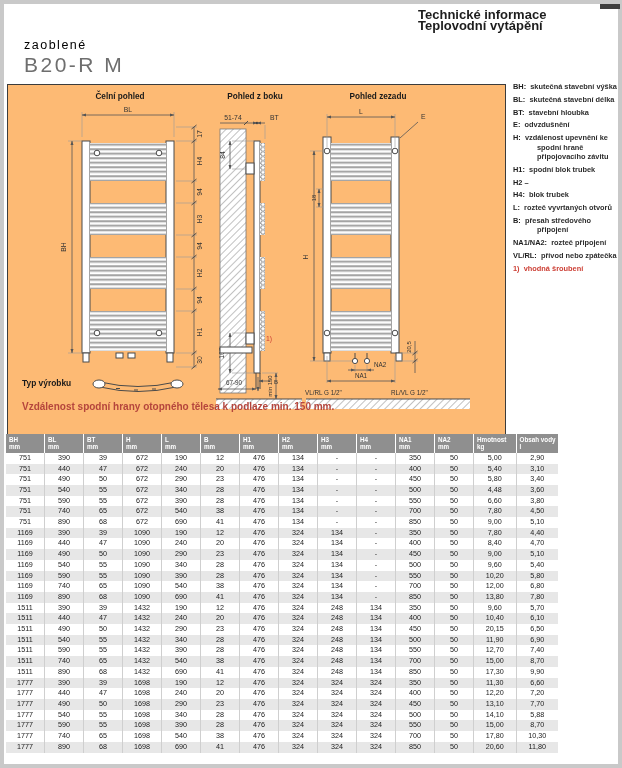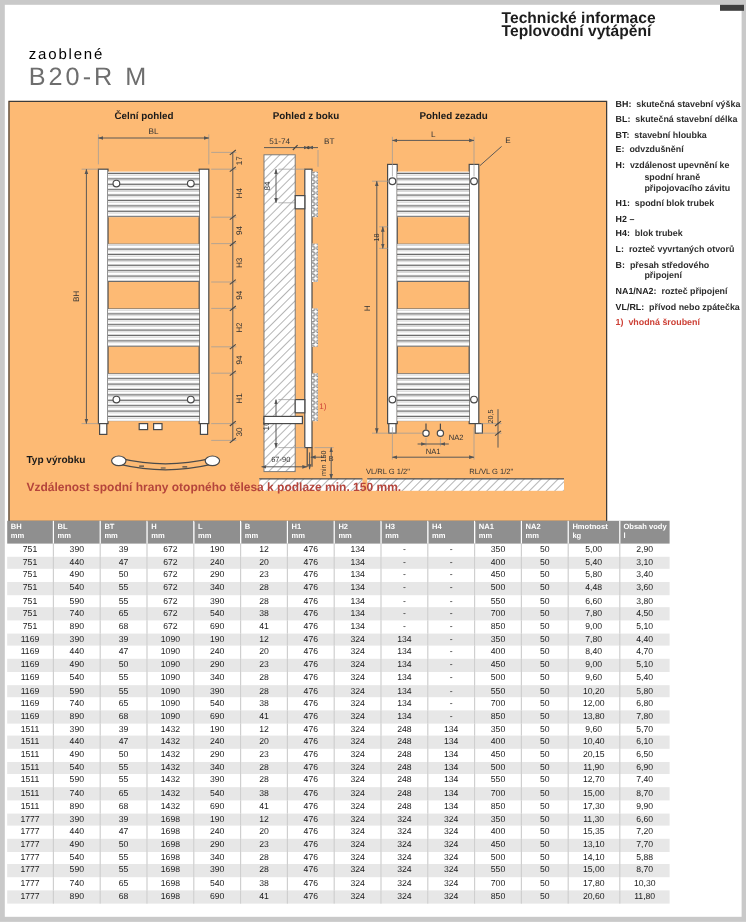--- a/index.html
+++ b/index.html
@@ -701,21 +701,21 @@
             <td>47</td>
             <td>1698</td>
             <td>240</td>
             <td>20</td>
             <td>476</td>
             <td>324</td>
             <td>324</td>
             <td>324</td>
             <td>400</td>
             <td>50</td>
-            <td>15,35</td>
+            <td>12,20</td>
             <td>7,20</td>
           </tr>
           <tr>
             <td>1777</td>
             <td>490</td>
             <td>50</td>
             <td>1698</td>
             <td>290</td>
             <td>23</td>
             <td>476</td>

